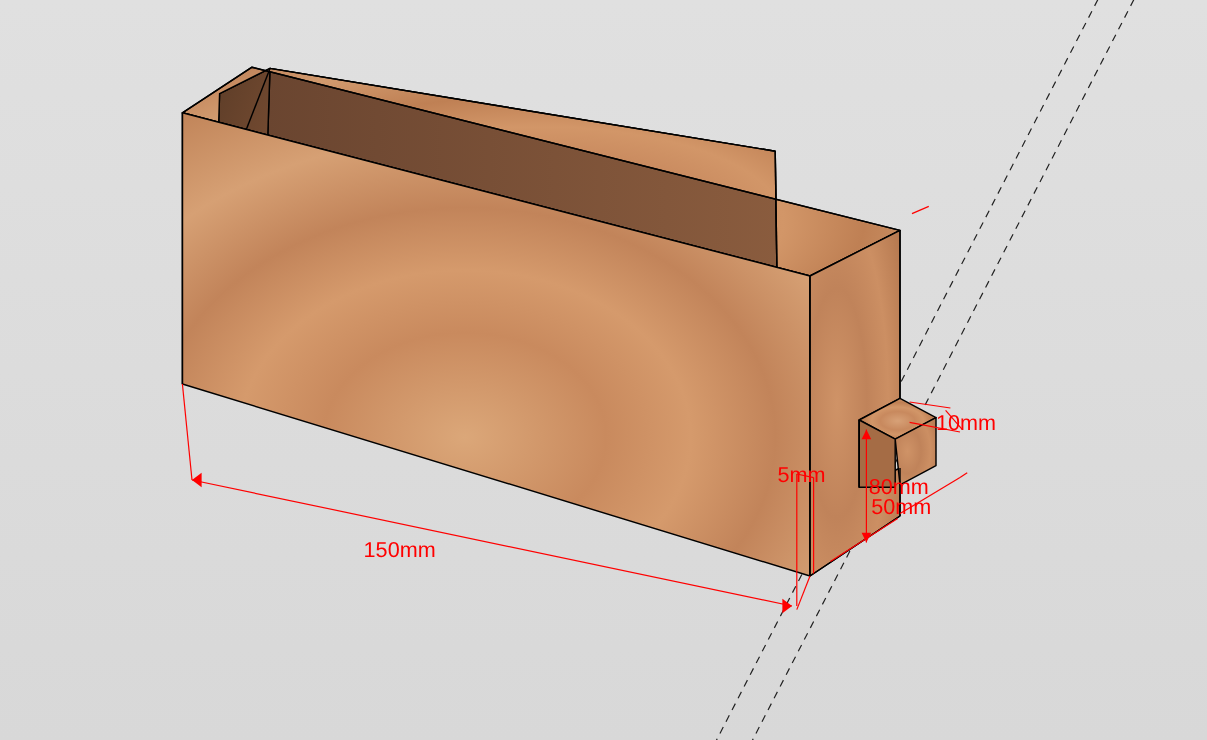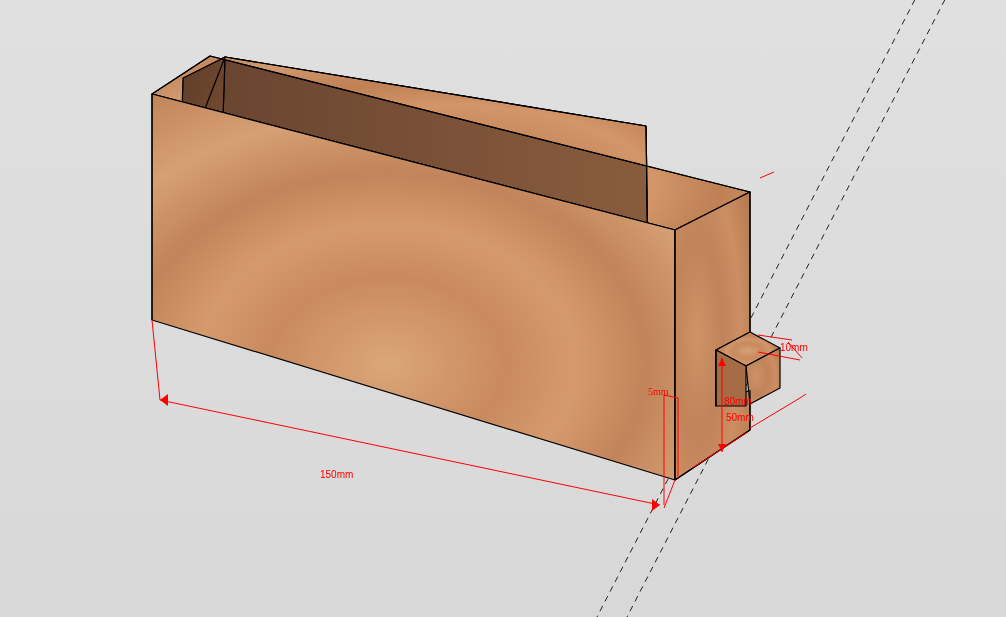--- a/index.html
+++ b/index.html
@@ -19,21 +19,21 @@
 }
 svg.scene {
   position: absolute;
   top: 0;
   left: 0;
   width: 1006px;
   height: 617px;
 }
 .dim-label {
   position: absolute;
-  font-size: 10px;
+  font-size: 18px;
   color: #ff0000;
   font-family: Arial, sans-serif;
   white-space: nowrap;
 }
 </style>
 </head>
 <body>
 
 <div class="viewport">
   <svg class="scene" viewBox="0 0 1006 617">
@@ -155,22 +155,22 @@
 
       <line x1="750" y1="428" x2="800" y2="398"></line>
       <line x1="692" y1="468" x2="748" y2="432"></line>
       <line x1="800" y1="398" x2="806" y2="394"></line>
 
       <line x1="760" y1="178" x2="774" y2="172"></line>
     </g>
 
   </svg>
 
-  <div class="dim-label" style="left:320px; top:448px;margin-top:21px;">150mm</div>
+  <div class="dim-label" style="left:303px; top:448px;">150mm</div>
 
-  <div class="dim-label" style="left:648px; top:386px;font-family:Liberation Serif, serif;">5mm</div>
+  <div class="dim-label" style="left:648px; top:386px;">5mm</div>
 
   <div class="dim-label" style="left:724px; top:396px;">80mm</div>
 
   <div class="dim-label" style="left:780px; top:342px;">10mm</div>
 
   <div class="dim-label" style="left:726px; top:412px;">50mm</div>
 </div>
 
 </body></html>

